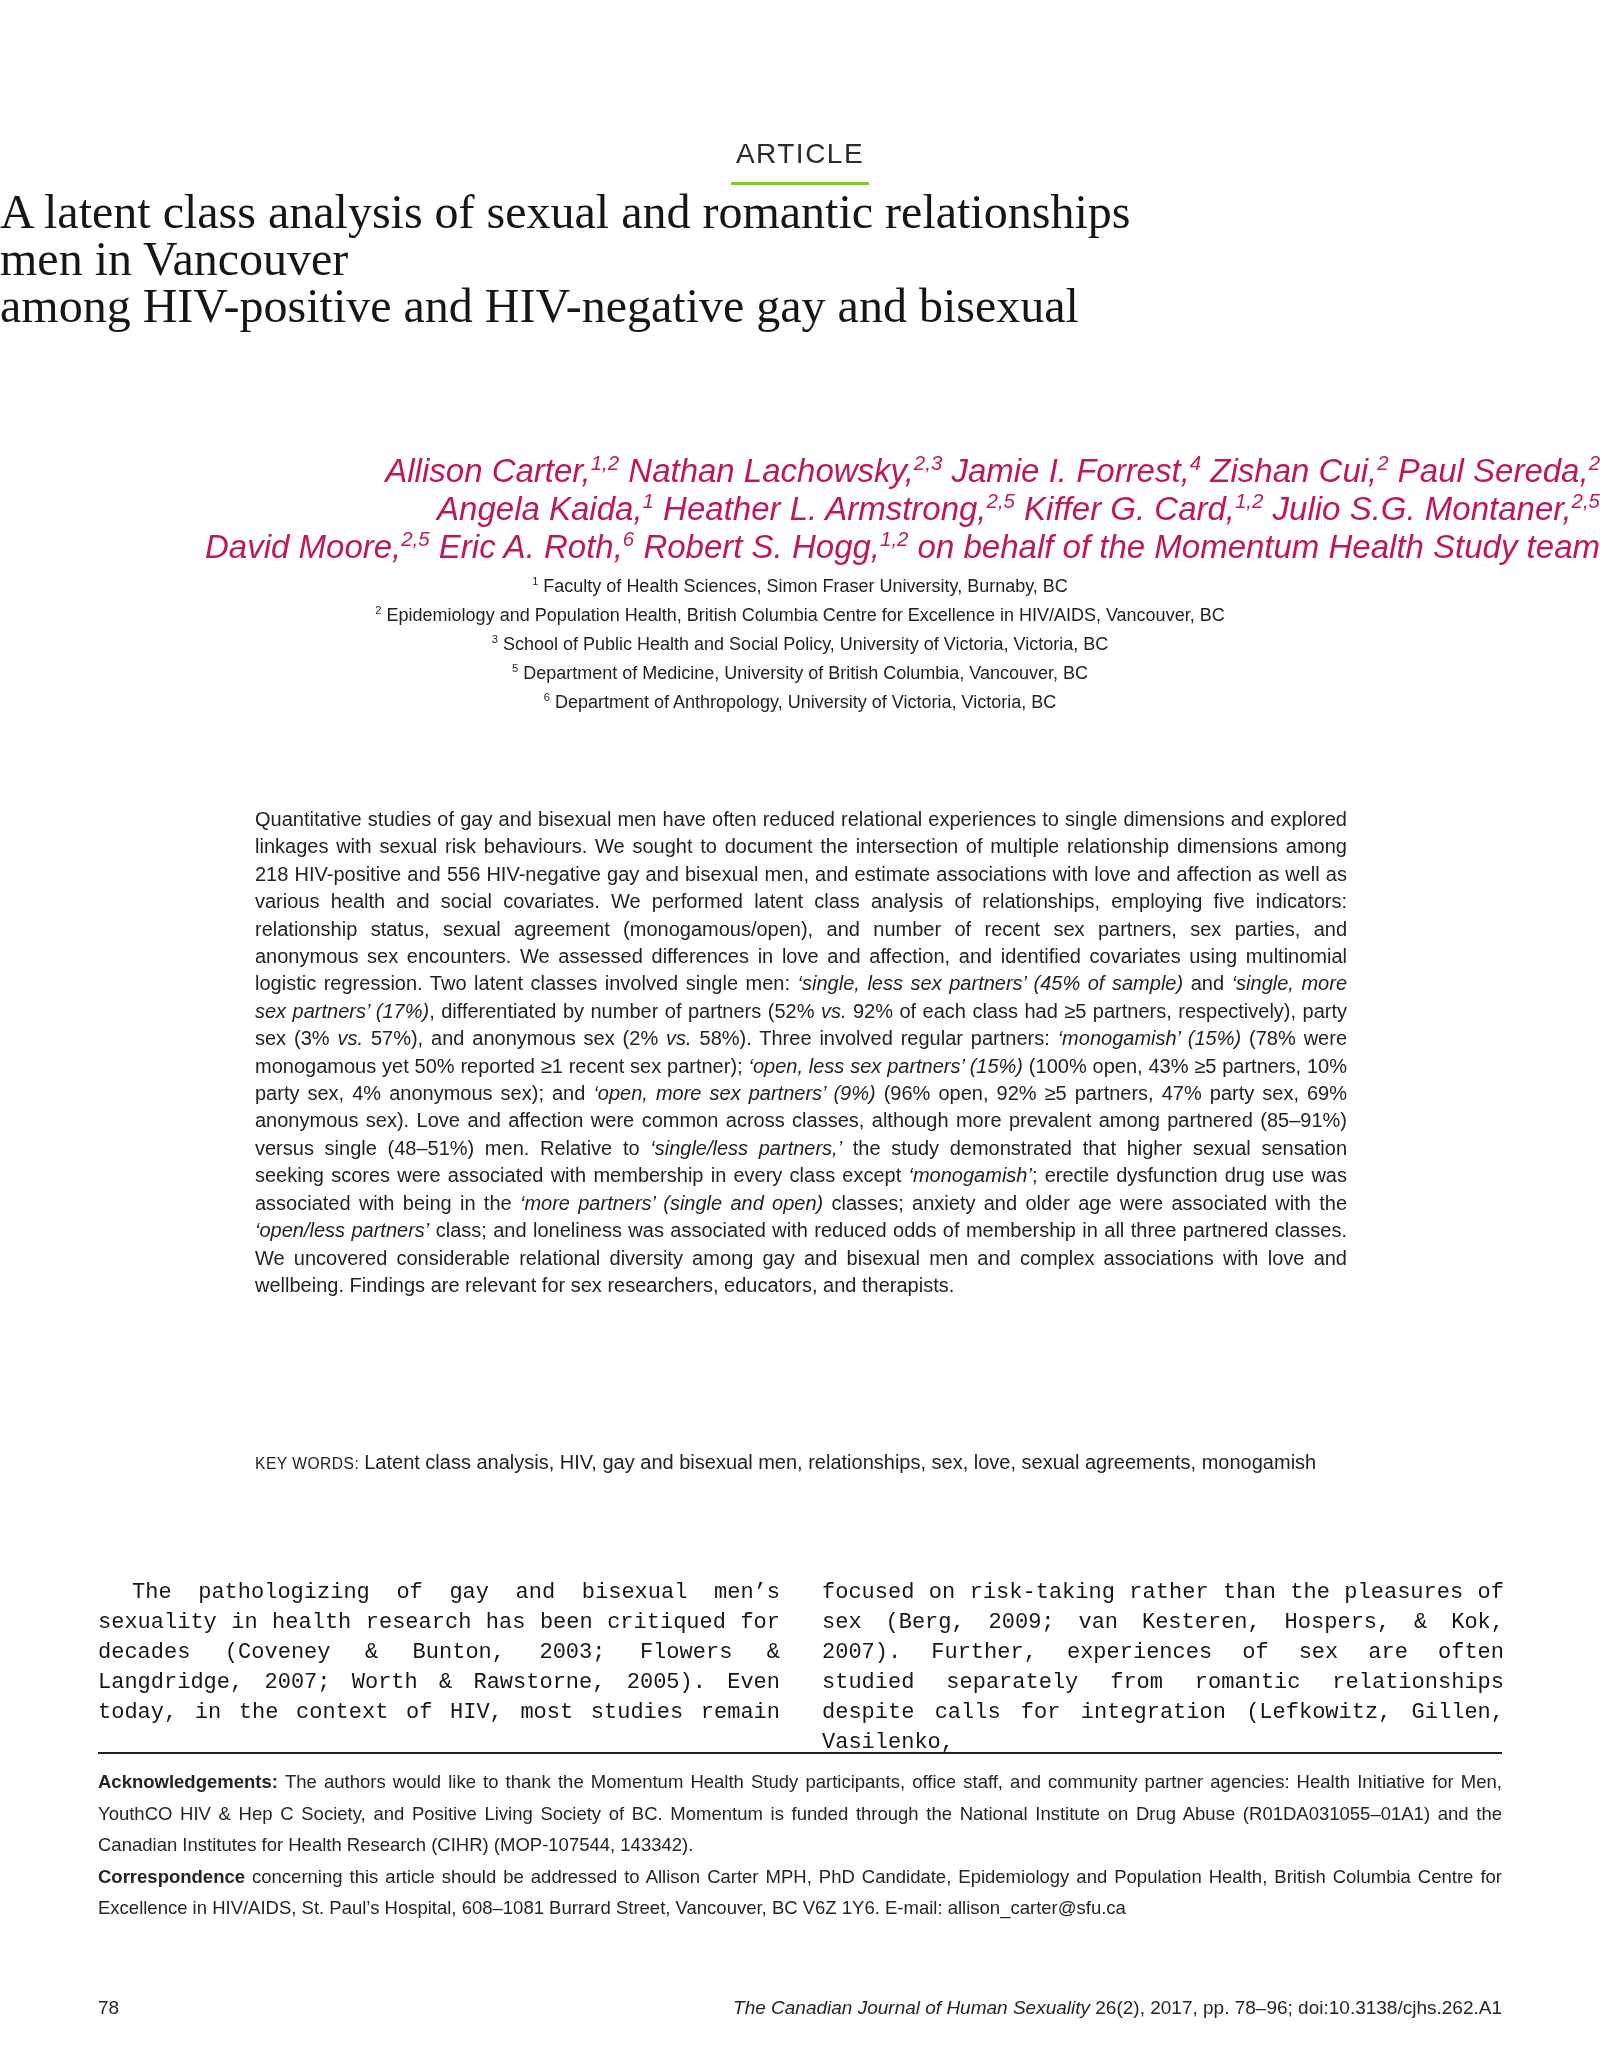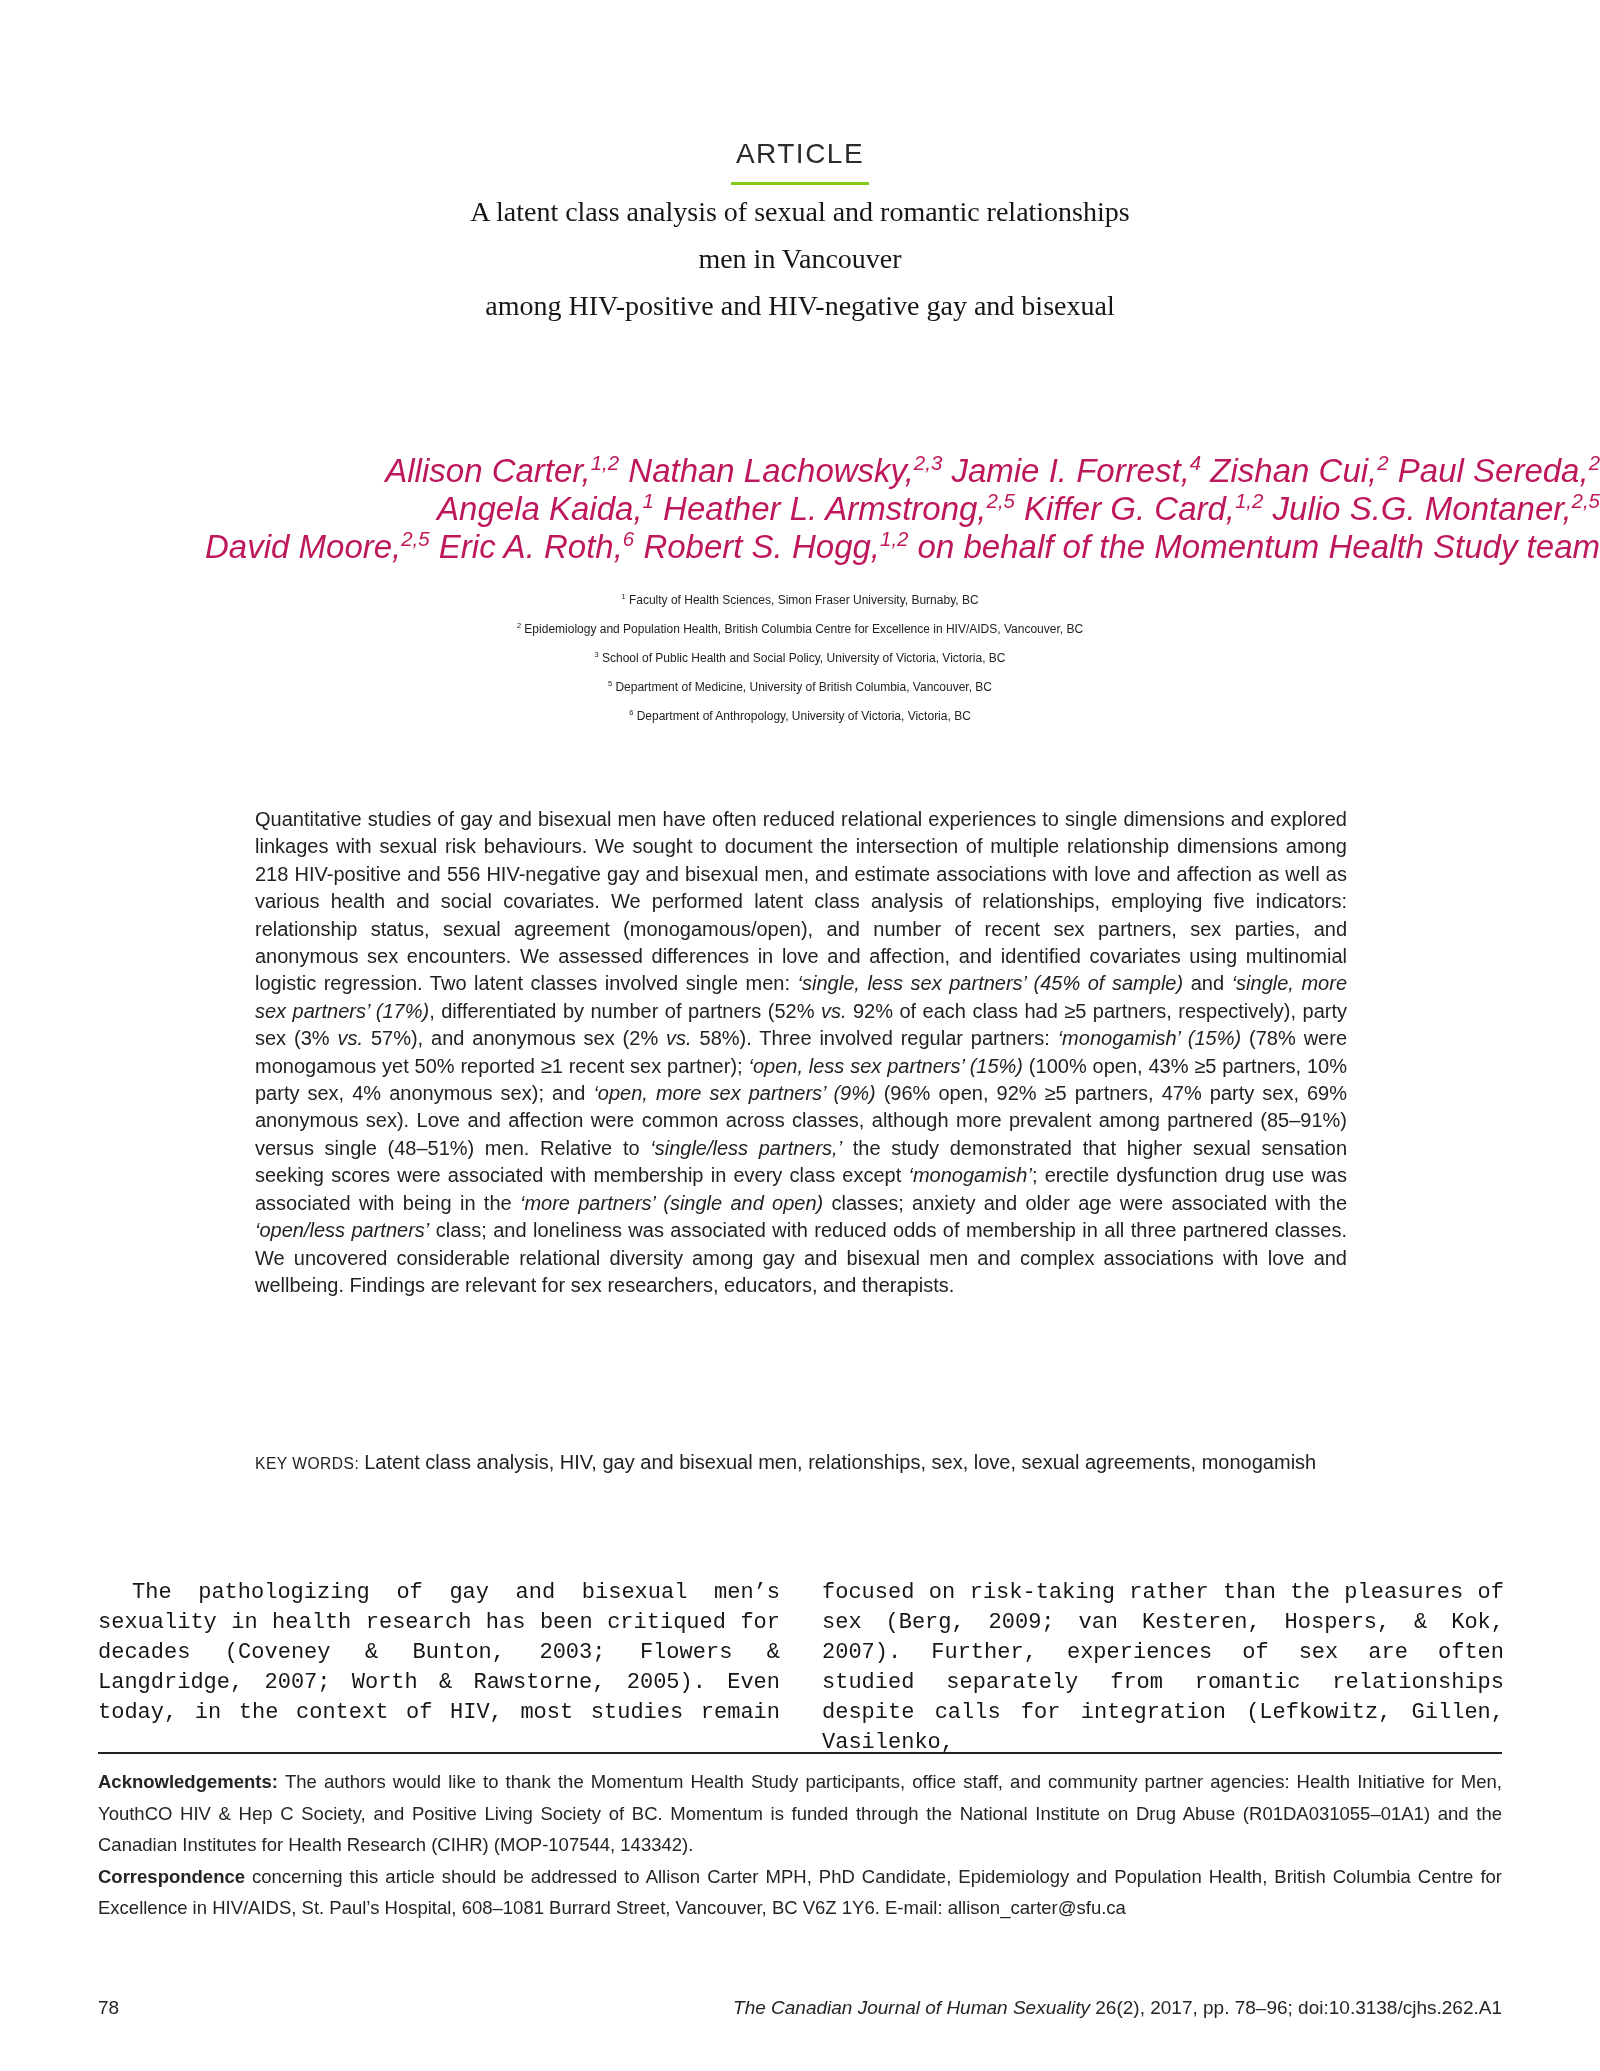--- a/index.html
+++ b/index.html
@@ -25,39 +25,38 @@
   .article-head span{
     display:inline-block;
     font-size:28px;
     letter-spacing:1.5px;
     color:#2b2b2b;
     border-bottom:3px solid #84cc16;
     padding:0 5px 12px 5px;
   }
   .title{
     position:absolute;top:188px;left:0;width:100%;
-    text-align:center;
     font-family:"Liberation Serif", serif;
     font-weight:400;
-    font-size:28px;
+    font-size:48px;
     line-height:47px;
     color:#161616;
   }
   .authors{
     position:absolute;top:452px;left:0;width:100%;
     text-align:right;
     font-style:italic;
     font-size:33px;
     line-height:38px;
     color:#be185d;
   }
   .affils{
-    position:absolute;top:586px;left:0;width:100%;
+    position:absolute;top:572px;left:0;width:100%;
     text-align:center;
-    font-size:12px;
+    font-size:18px;
     line-height:29px;
     color:#222;
   }
   .abstract{
     position:absolute;top:806px;left:255px;width:1092px;
     font-size:20px;
     line-height:27.4px;
     text-align:justify;
     color:#222;
   }

